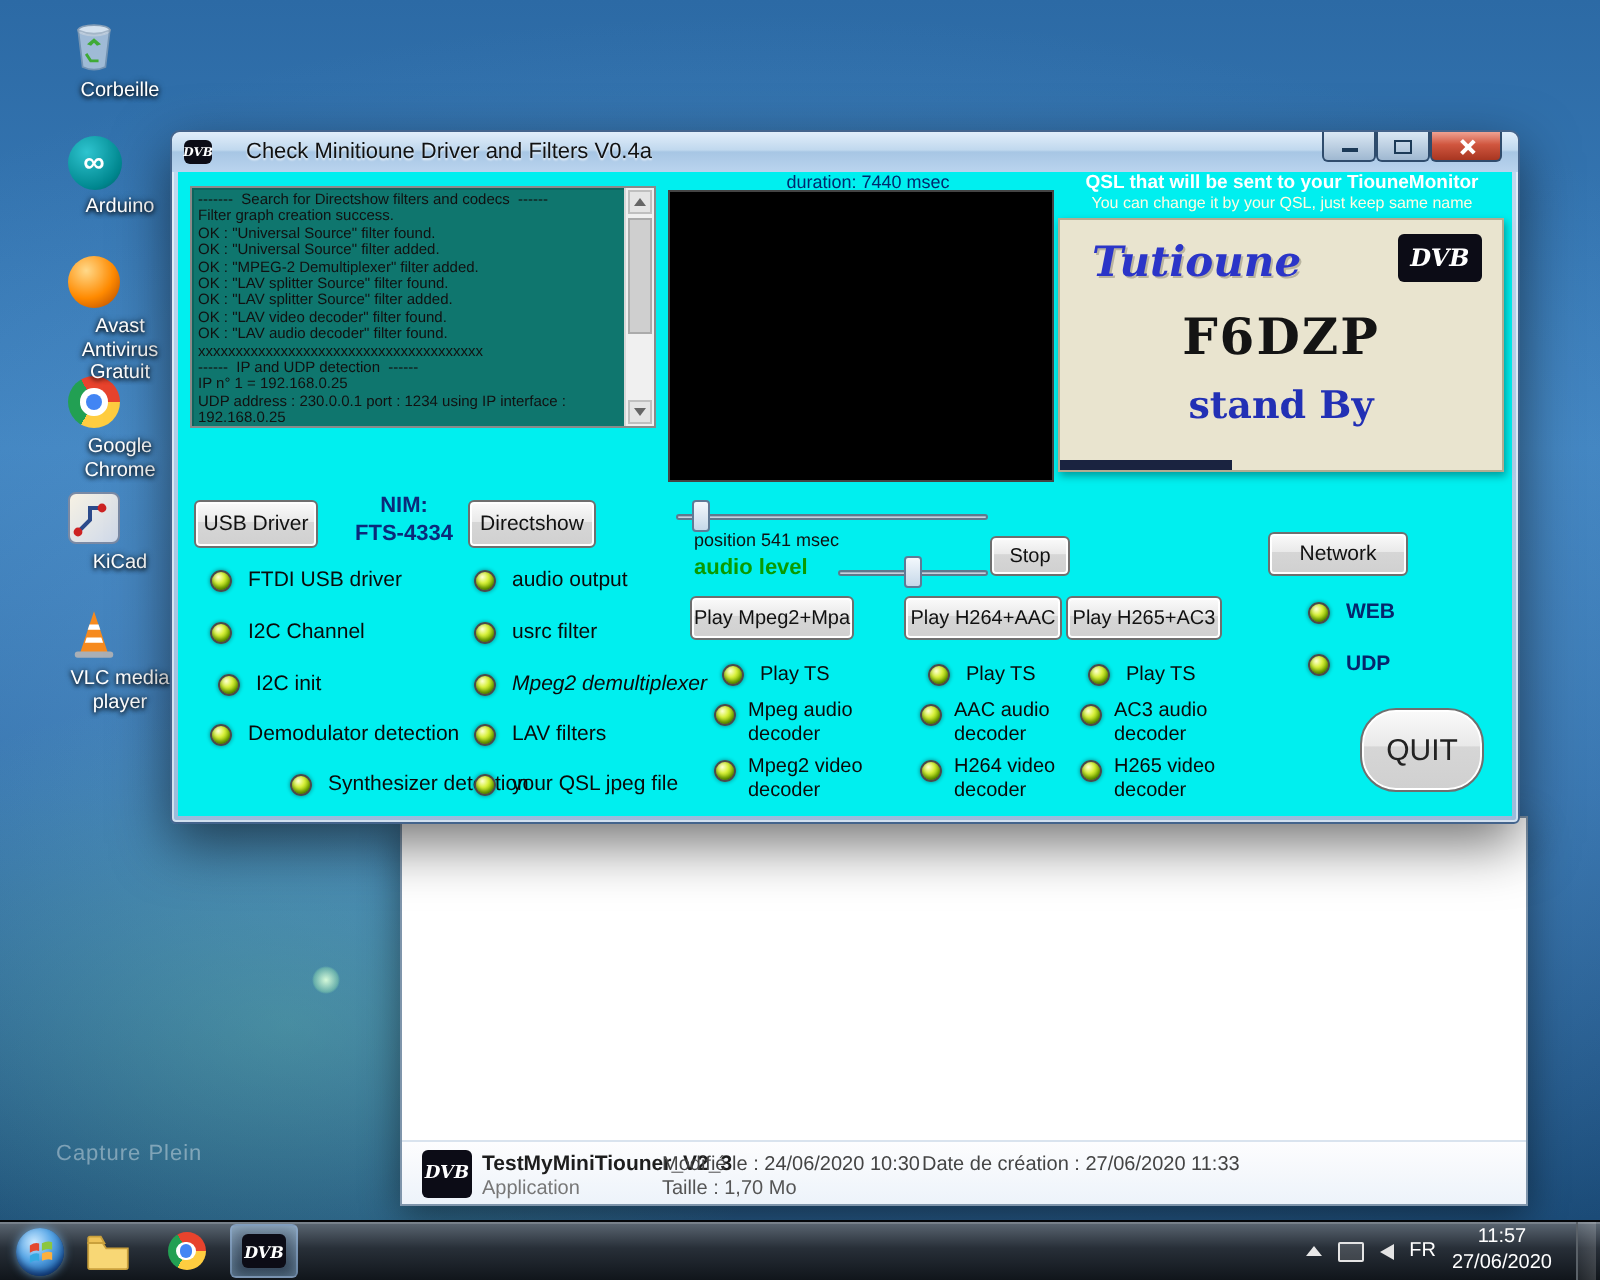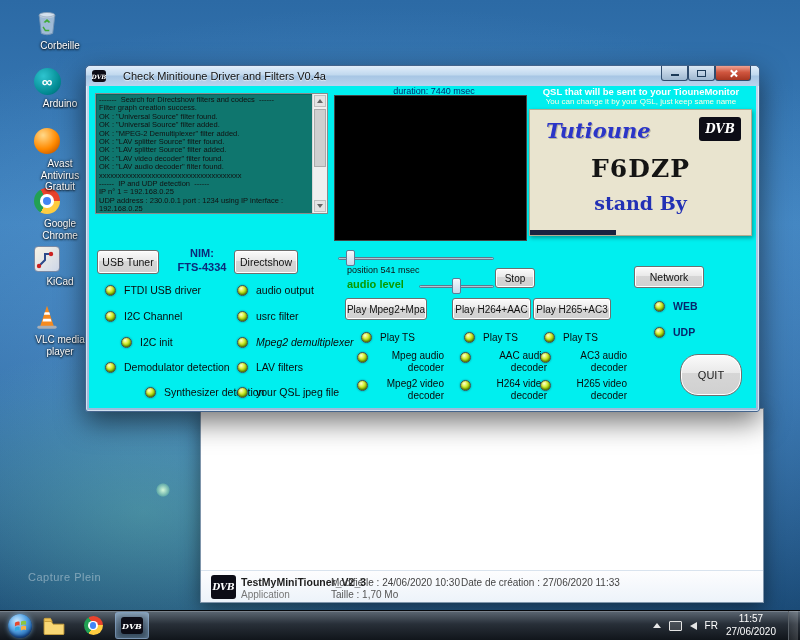--- a/index.html
+++ b/index.html
@@ -79,40 +79,40 @@
   .qsl-h2 { left:438px; top:11px; width:228px; text-align:center; font-size:8px; color:#fffce2; }
   .qsl-card { left:440px; top:23px; width:223px; height:127px; background:#e9e4cf; border:1px solid #b3ac90; box-shadow:1px 2px 4px rgba(0,0,0,.35); }
   .qsl-brand { position:absolute; left:16px; top:8px; font-family:"DejaVu Serif", serif; font-style:italic; font-weight:bold; font-size:21px; color:#2b35c8; text-shadow:1px 1px 0 #b9b4a0; }
   .qsl-dvb { position:absolute; right:10px; top:7px; width:42px; height:24px; font-size:12px; }
   .qsl-call { position:absolute; left:0; right:0; top:44px; text-align:center; font-family:"DejaVu Serif", serif; font-weight:bold; font-size:25px; color:#141414; letter-spacing:1px; }
   .qsl-status { position:absolute; left:0; right:0; top:82px; text-align:center; font-family:"DejaVu Serif", serif; font-weight:bold; font-size:19px; color:#2230b5; }
   .qsl-strip { position:absolute; left:0; bottom:0; width:86px; height:5px; background:#1a2340; }
 
   
   .btn { background:linear-gradient(180deg,#fbfbfb,#e9e9e9 45%,#d6d6d6 46%,#d0d0d0); border:1px solid #6f6f6f; border-radius:3px; font-size:10.5px; color:#111; display:flex; align-items:center; justify-content:center; box-shadow:inset 0 0 0 1px #fff; font-family:"Liberation Sans", sans-serif; }
-  .quit-btn { font-size:11px; color:#222;border-radius:18px; }
+  .quit-btn { font-size:15px; color:#222;border-radius:18px; }
 
   .nim { left:72px; top:161px; width:82px; text-align:center; font-size:11px; font-weight:bold; color:#0b2a7a; line-height:1.25; }
 
   
   .slider { height:16px; }
   .groove { position:absolute; left:0; right:0; top:7px; height:3px; background:linear-gradient(#8fa3b5,#d7e2ec); border:1px solid #60788d; border-radius:2px; }
   .sl-thumb { position:absolute; top:0px; width:9px; height:16px; background:linear-gradient(180deg,#f3f8fc,#c6d8e9); border:1px solid #5f7a96; border-radius:2px; }
 
   .pos-text { left:258px; top:179px; font-size:9px; color:#101010; }
   .audio-label { left:258px; top:192px; font-size:11px; font-weight:bold; color:#0a9a00; }
 
   
   .led { width:11px; height:11px; border-radius:50%; flex:0 0 auto;
     background:radial-gradient(circle at 35% 28%, #feffd4 0%, #d9f13e 35%, #8fbe00 68%, #48660a 100%);
     border:1px solid #4a4a4a; box-shadow:0 0 2px rgba(0,0,0,.45), inset 0 -1px 2px rgba(20,70,0,.55); }
   .led-row { position:absolute; display:flex; align-items:center; gap:8px; font-size:10.5px; color:#0a0a0a; white-space:nowrap; }
   .dec-group { position:absolute; display:flex; align-items:flex-start; gap:6px; }
   .dec-group .led { margin-top:2px; }
-  .dec-label { width:70px; text-align:right; font-size:10px; line-height:1.15; color:#0a0a0a; }
+  .dec-label { width:70px; text-align:left; font-size:10px; line-height:1.15; color:#0a0a0a; }
   .netlabel { font-weight:bold; color:#06266b; }
 
   
   .taskbar { position:absolute; left:0; right:0; bottom:0; height:30px; z-index:5; display:flex; align-items:center;
     background:linear-gradient(180deg, rgba(95,105,116,.96) 0%, rgba(40,46,54,.97) 45%, rgba(16,20,25,.98) 100%);
     border-top:1px solid #05070a; box-shadow:inset 0 1px 0 rgba(255,255,255,.18); }
   .start-orb { width:24px; height:24px; margin-left:8px; border-radius:50%; display:flex; align-items:center; justify-content:center;
     background:radial-gradient(circle at 38% 30%, #cbe9ff, #5aa8e8 40%, #1f64ad 75%, #0a3260);
     box-shadow:0 0 5px rgba(130,200,255,.65), inset 0 -2px 3px rgba(0,0,40,.5); }
   .task-icon { width:34px; height:27px; margin-left:5px; border-radius:3px; display:flex; align-items:center; justify-content:center; }
@@ -252,21 +252,21 @@
       <div class="qsl-h1">QSL that will be sent to your TiouneMonitor</div>
       <div class="qsl-h2">You can change it by your QSL, just keep same name</div>
       <div class="qsl-card">
         <div class="qsl-brand">Tutioune</div>
         <div class="dvb-logo qsl-dvb">DVB</div>
         <div class="qsl-call">F6DZP</div>
         <div class="qsl-status">stand By</div>
         <div class="qsl-strip"></div>
       </div>
 
-      <button class="btn" style="left:8px; top:164px; width:62px; height:24px;">USB Tuner</button>
+      <button class="btn" style="left:8px; top:164px; width:62px; height:24px;">USB Driver</button>
       <div class="nim">
         <div>NIM:</div>
         <div>FTS-4334</div>
       </div>
       <button class="btn" style="left:145px; top:164px; width:64px; height:24px;">Directshow</button>
 
       <div class="slider" style="left:249px; top:164px; width:156px;">
         <div class="groove"></div>
         <div class="sl-thumb" style="left:5%;"></div>
       </div>
@@ -282,21 +282,21 @@
       <button class="btn" style="left:545px; top:180px; width:70px; height:22px;">Network</button>
 
       <div class="led-row" style="left:16px; top:198px;">
         <span class="led"></span>
           <span>FTDI USB driver</span>
         </div>
       <div class="led-row" style="left:16px; top:224px;">
         <span class="led"></span>
           <span>I2C Channel</span>
         </div>
-      <div class="led-row" style="left:32px; top:250px;">
+      <div class="led-row" style="left:20px; top:250px;">
         <span class="led"></span>
           <span>I2C init</span>
         </div>
       <div class="led-row" style="left:16px; top:275px;">
         <span class="led"></span>
           <span>Demodulator detection</span>
         </div>
       <div class="led-row" style="left:16px; top:300px;margin-left:40px;">
         <span class="led"></span>
           <span>Synthesizer detection</span>

